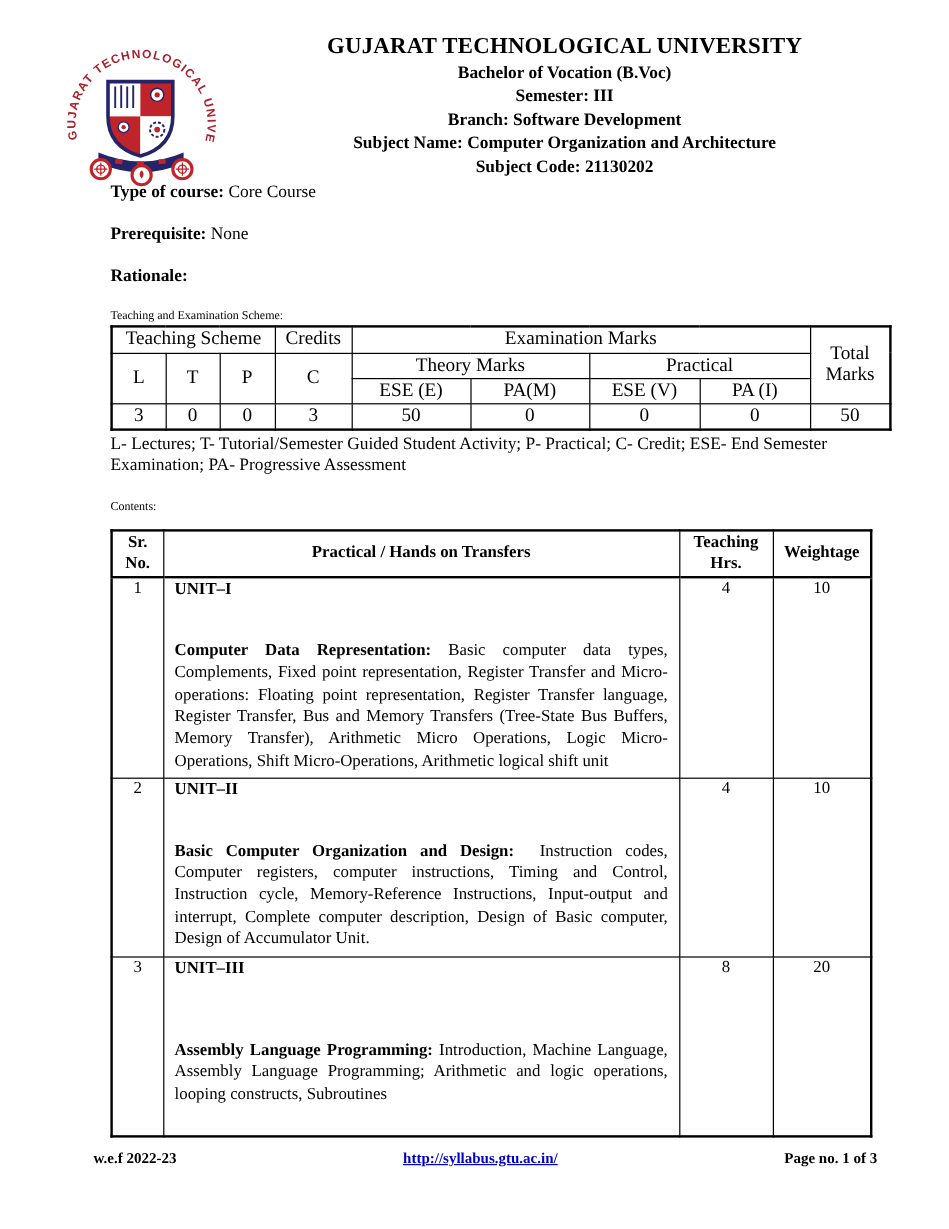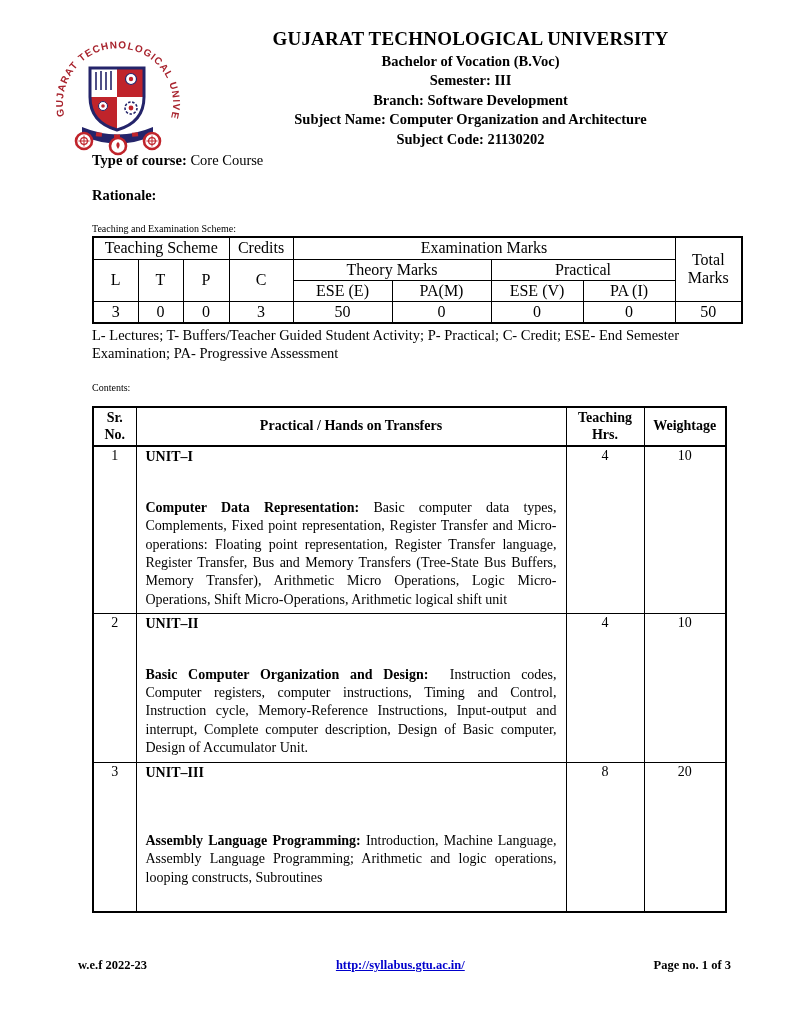--- a/index.html
+++ b/index.html
@@ -138,20 +138,21 @@
       <div class="sub-line">Branch: Software Development</div>
       <div class="sub-line">Subject Name: Computer Organization and Architecture</div>
       <div class="sub-line">Subject Code: 21130202</div>
     </div>
   </div>
 
   <div class="content">
 
     <p class="meta-line first-meta"><span class="lbl">Type of course:</span> <span>Core Course</span></p>
 
+    <p class="meta-line"><span class="lbl">Prerequisite:</span> <span>None</span></p>
 
     <p class="meta-line"><span class="lbl">Rationale:</span></p>
 
     <p class="section-title">Teaching and Examination Scheme:</p>
 
     <table class="scheme-table">
       <colgroup>
         <col style="width:45px">
           <col style="width:45px">
           <col style="width:46px">
@@ -190,21 +191,21 @@
         <td>3</td>
         <td>50</td>
         <td>0</td>
         <td>0</td>
         <td>0</td>
         <td>50</td>
       </tr>
     </tbody>
       </table>
 
-    <p class="note">L- Lectures; T- Buffers/Teacher Guided Student Activity; P- Practical; C- Credit; ESE- End Semester Examination; PA- Progressive Assessment</p>
+    <p class="note">L- Lectures; T- Tutorial/Semester Guided Student Activity; P- Practical; C- Credit; ESE- End Semester Examination; PA- Progressive Assessment</p>
 
     <p class="section-title contents-heading">Contents:</p>
 
     <table class="contents-table">
       <colgroup>
         <col style="width:43px">
           <col style="width:430px">
           <col style="width:78px">
           <col style="width:82px">
       </colgroup>

